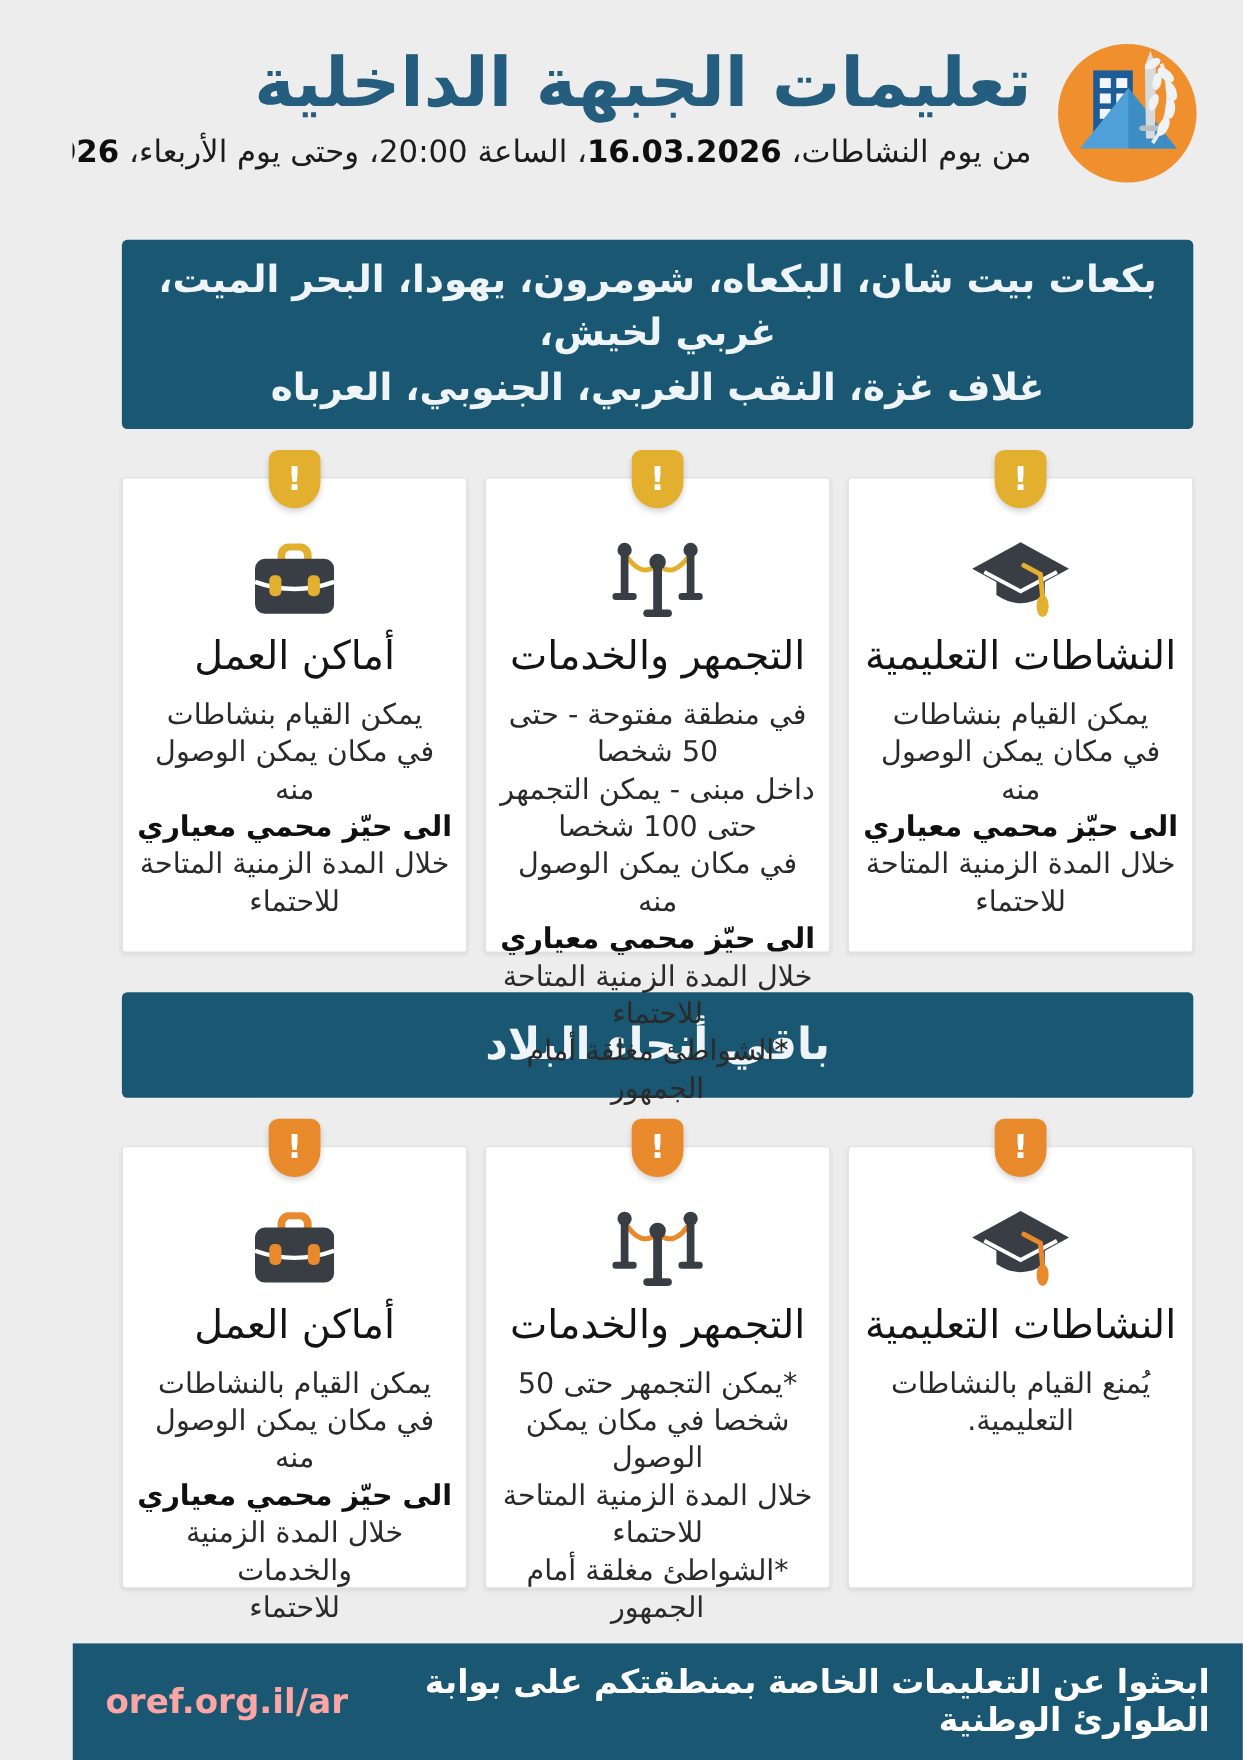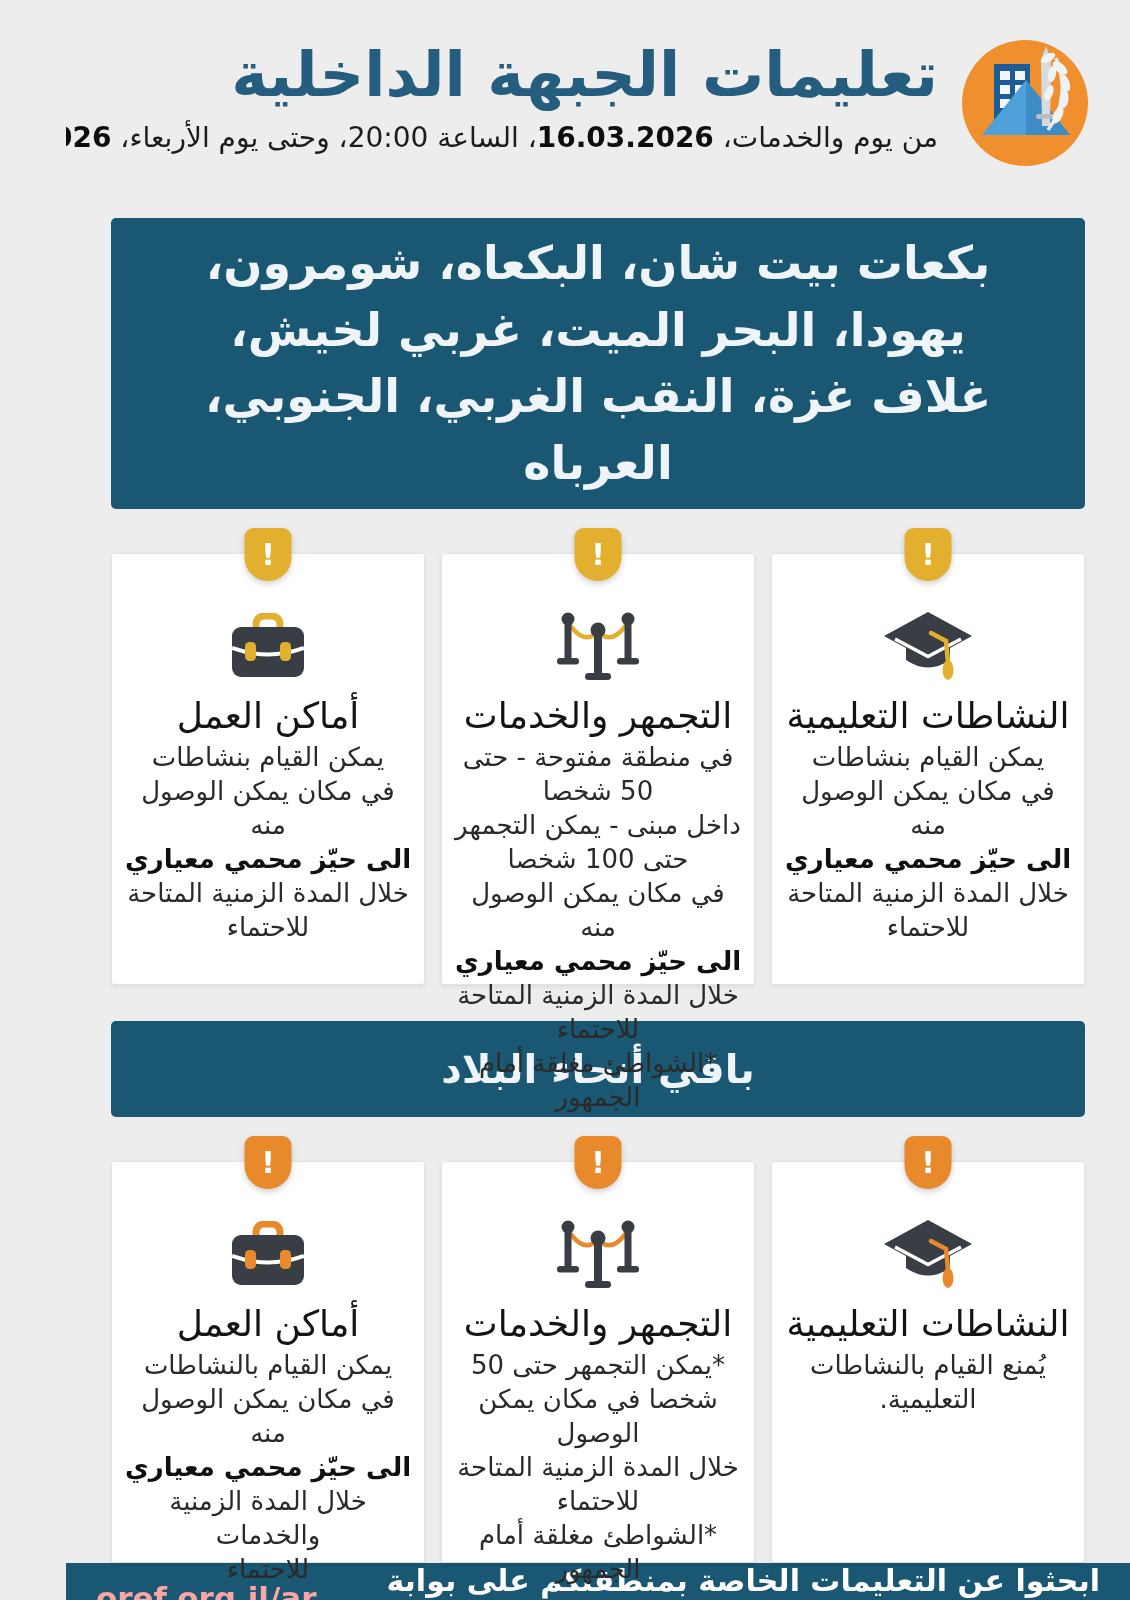--- a/index.html
+++ b/index.html
@@ -16,41 +16,41 @@
     font-size:62px;font-weight:bold;color:#245d7d;line-height:1.12;
     letter-spacing:-1px;
   }
   .date-range{margin-top:12px;font-size:28px;color:#1c1c1c;white-space:nowrap;}
   .date-range .num{font-weight:bold;color:#0e0e0e;}
   
   .banner{
     margin:50px 45px 0;background:#1a5772;color:#eef4f7;text-align:center;
     border-radius:5px;padding:12px 24px;font-weight:bold;
   }
-  .banner-line{font-size:46px;line-height:1.45;}
+  .banner-line{font-size:34px;line-height:1.45;}
   .banner.single{padding:20px 24px;margin-top:36px;}
   .banner.single .banner-line{font-size:40px;line-height:1.4;}
   
   .cards{display:flex;gap:16px;margin:44px 45px 0;}
   .card{
     flex:1;background:#ffffff;border:1px solid #e2e2e2;border-radius:3px;
     position:relative;text-align:center;box-sizing:border-box;
     box-shadow:0 2px 4px rgba(0,0,0,.07);
   }
   .row1 .card{height:432px;}
   .row2 .card{height:402px;}
   .badge{
     position:absolute;top:-26px;left:50%;transform:translateX(-50%);
     width:47px;height:53px;background:var(--accent);
     border-radius:10px 10px 26px 26px;display:flex;align-items:center;justify-content:center;
     color:#fff;font-size:30px;font-weight:bold;box-shadow:0 3px 6px rgba(0,0,0,.18);
   }
   .icon-wrap{margin-top:56px;height:72px;display:flex;align-items:center;justify-content:center;}
   .card-title{margin-top:10px;font-size:36px;line-height:48px;font-weight:normal;color:#141414;}
-  .card-body{margin-top:0;padding:0 10px;}
+  .card-body{margin-top:12px;padding:0 10px;}
   .body-line{font-size:26px;line-height:34px;color:#2a2a2a;}
   .body-line .bold{font-weight:bold;color:#101010;}
   
   .footer{
     margin-top:auto;height:106px;background:#1a5772;color:#ffffff;
     display:flex;align-items:center;justify-content:center;gap:12px;
     font-size:30px;font-weight:bold;padding:0 30px;
   }
   .footer-url{font-size:31px;font-weight:bold;color:#fca5a5;text-decoration:none;}
 </style>
@@ -111,21 +111,21 @@
         <ellipse cx="105" cy="45" rx="9" ry="4.5" transform="rotate(70 105 45)" fill="#f0f3f5"></ellipse>
         <ellipse cx="104" cy="61" rx="9" ry="4.5" transform="rotate(95 104 61)" fill="#f0f3f5"></ellipse>
         <ellipse cx="98" cy="77" rx="9" ry="4.5" transform="rotate(115 98 77)" fill="#f0f3f5"></ellipse>
         <ellipse cx="88" cy="20" rx="8" ry="4" transform="rotate(-30 88 20)" fill="#f0f3f5"></ellipse>
         <ellipse cx="92" cy="36" rx="8" ry="4" transform="rotate(100 92 36)" fill="#f0f3f5"></ellipse>
         <ellipse cx="89" cy="55" rx="8" ry="4" transform="rotate(110 89 55)" fill="#f0f3f5"></ellipse>
       </svg>
     </div>
     <div class="header-text">
       <div class="page-title">تعليمات الجبهة الداخلية</div>
-      <div class="date-range"><span>من يوم والخدمات، </span><bdi class="num">16.03.2026</bdi><span>، الساعة 20:00، وحتى يوم الأربعاء، </span><bdi class="num">18.03.2026</bdi></div>
+      <div class="date-range"><span>من يوم النشاطات، </span><bdi class="num">16.03.2026</bdi><span>، الساعة 20:00، وحتى يوم الأربعاء، </span><bdi class="num">18.03.2026</bdi></div>
     </div>
   </div>
 
   <div style="--accent: #E3AF2E;">
     <div class="banner">
       <div class="banner-line">بكعات بيت شان، البكعاه، شومرون، يهودا، البحر الميت، غربي لخيش،</div>
       <div class="banner-line">غلاف غزة، النقب الغربي، الجنوبي، العرباه</div>
     </div>
     <div class="cards row1">
 

